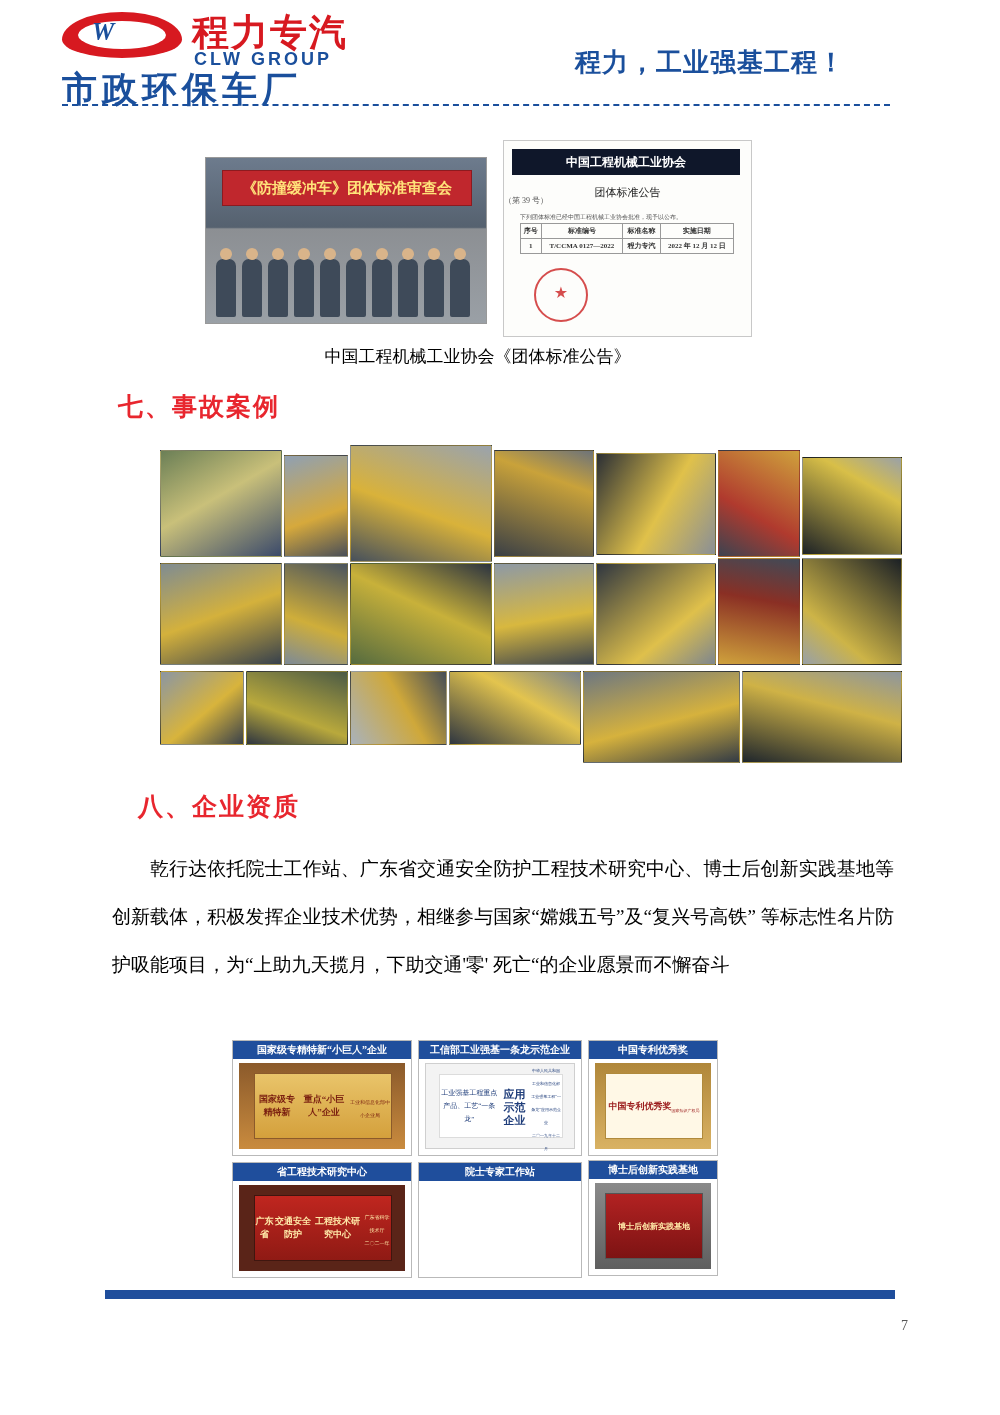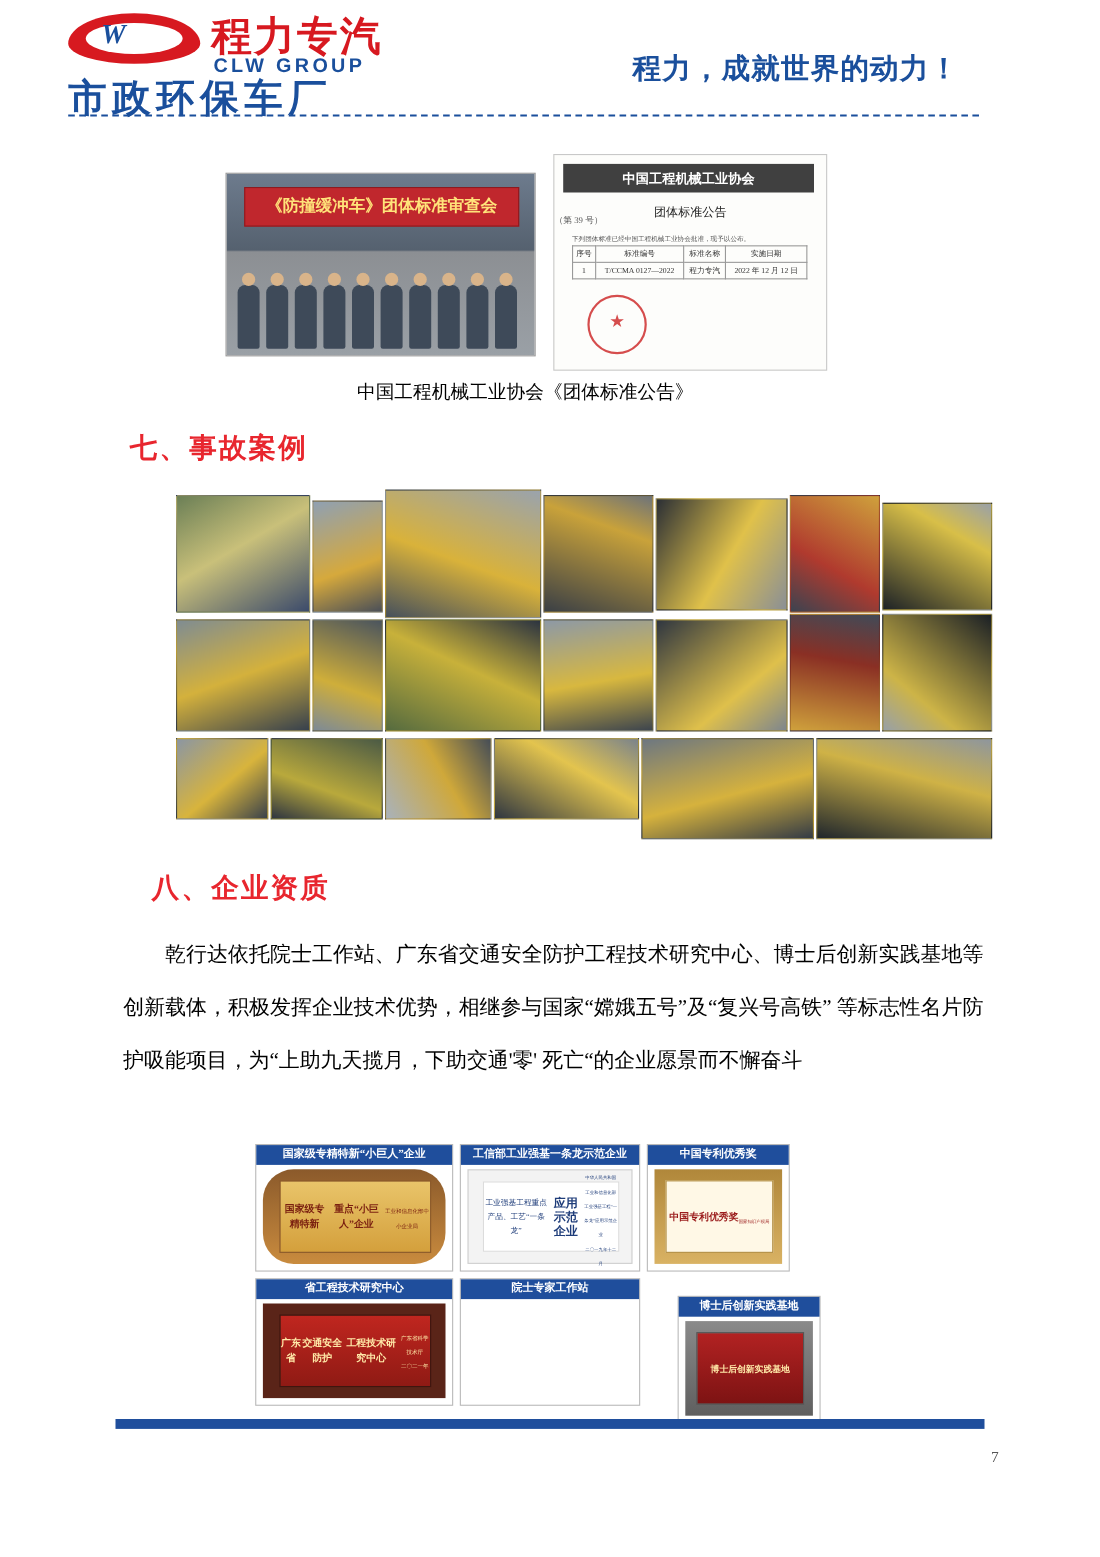--- a/index.html
+++ b/index.html
@@ -152,21 +152,21 @@
     position: absolute;
     left: 298px; top: 0;
     width: 247px; height: 195px;
     background: #fdfdfb;
     border: 1px solid #c8c8c8;
   }
   .cert-doc-head {
     position: absolute;
     left: 8px; top: 8px;
     width: 228px; height: 26px;
-    background: #404040;
+    background: #0f172a;
     color: #fff;
     font-size: 12px;
     font-weight: bold;
     line-height: 26px;
     text-align: center;
   }
   .cert-doc-title {
     position: absolute;
     left: 0; top: 44px;
     width: 247px;
@@ -186,21 +186,21 @@
     left: 16px; top: 82px;
     width: 214px;
     border-collapse: collapse;
     font-size: 7px;
   }
   .cert-doc-table td, .cert-doc-table th {
     border: 1px solid #999;
     padding: 2px 1px;
     text-align: center;
     color: #333;
-    font-weight: normal;
+    font-weight: bold;
   }
   .cert-stamp {
     position: absolute;
     left: 30px; bottom: 14px;
     width: 50px; height: 50px;
     border: 2px solid #cc2222;
     border-radius: 50%;
     color: #cc2222;
     font-size: 16px;
     line-height: 46px;
@@ -290,21 +290,21 @@
     left: 9%; top: 12%;
     width: 82%; height: 74%;
     display: flex;
     align-items: center;
     justify-content: center;
     text-align: center;
     font-size: 9px;
     font-weight: bold;
     line-height: 13px;
   }
-  .p-gold { background: linear-gradient(#8b5a2b,#c98b3e); border-radius: 28px; }
+  .p-gold { background: linear-gradient(#8b5a2b,#c98b3e); }
   .p-gold .inner { background: linear-gradient(#e9c46a,#d4a03c); color: #7a1f10; border: 1px solid #8b5a2b; }
   .p-white { background: #f3f3f3; border: 1px solid #cfcfcf; }
   .p-white .inner { background: #ffffff; color: #1f3d7a; border: 1px solid #dcdcdc; }
   .p-award { background: linear-gradient(#b0873a,#d9b263); }
   .p-award .inner { background: #fff8e6; color: #9b1c1c; border: 1px solid #b08a3c; }
   .p-red { background: #5a2418; }
   .p-red .inner { background: linear-gradient(#c0261f,#8f1a14); color: #ffe9a8; border: 1px solid #3f160f; }
   .p-blue { background: #2b2b2b; }
   .p-blue .inner { background: linear-gradient(#1d4f9f,#12356e); color: #ffffff; border: 1px solid #0e2a55; }
   .p-room { background: linear-gradient(#8a8a8a,#5f5f5f); }
@@ -332,21 +332,21 @@
 <body>
 
 <div class="header">
   <div class="logo-block">
     <div class="logo-swoosh"></div>
     <div class="logo-swoosh-mark">W</div>
     <div class="logo-cn-top">程力专汽</div>
     <div class="logo-en">CLW GROUP</div>
     <div class="logo-cn-bottom">市政环保车厂</div>
   </div>
-  <div class="slogan">程力，成就世界的动力！</div>
+  <div class="slogan">程力，工业强基工程！</div>
   <div class="header-rule"></div>
 </div>
 
 <div class="cert-row">
 
   <div class="cert-photo">
     <div class="cert-banner">《防撞缓冲车》团体标准审查会</div>
     <div class="cert-people">
       <span style="left:2px"></span>
         <span style="left:28px"></span>
@@ -465,21 +465,21 @@
         <div style="font-size:5px;font-weight:normal;margin-top:5px;white-space:pre-line">广东省科学技术厅
 二〇二一年</div>
       </div>
     </div>
   </div>
 
   <div class="cert-card" style="left:186px; top:122px; width:162px; height:114px;">
     <div class="cap">院士专家工作站</div>
   </div>
 
-  <div class="cert-card" style="left:356px; top:138px; width:128px; height:114px;margin-left:28px;">
+  <div class="cert-card" style="left:356px; top:120px; width:128px; height:114px;">
     <div class="cap">博士后创新实践基地</div>
     <div class="plaque p-room">
       <div class="inner">
         <div style="font-size:8px">博士后创新实践基地</div>
       </div>
     </div>
   </div>
 
 </div>
 

